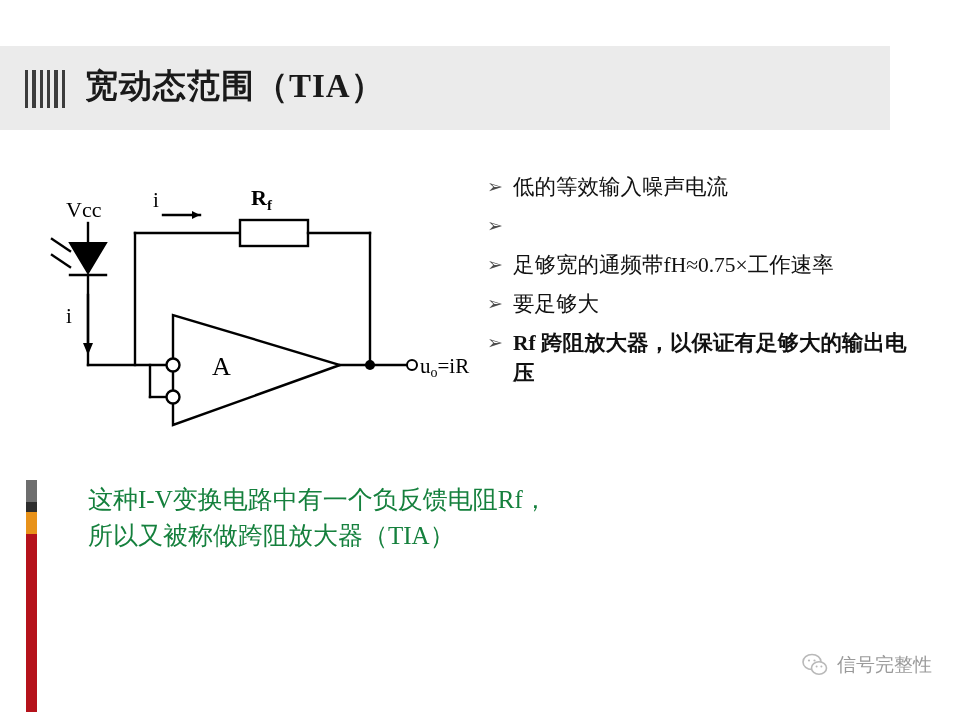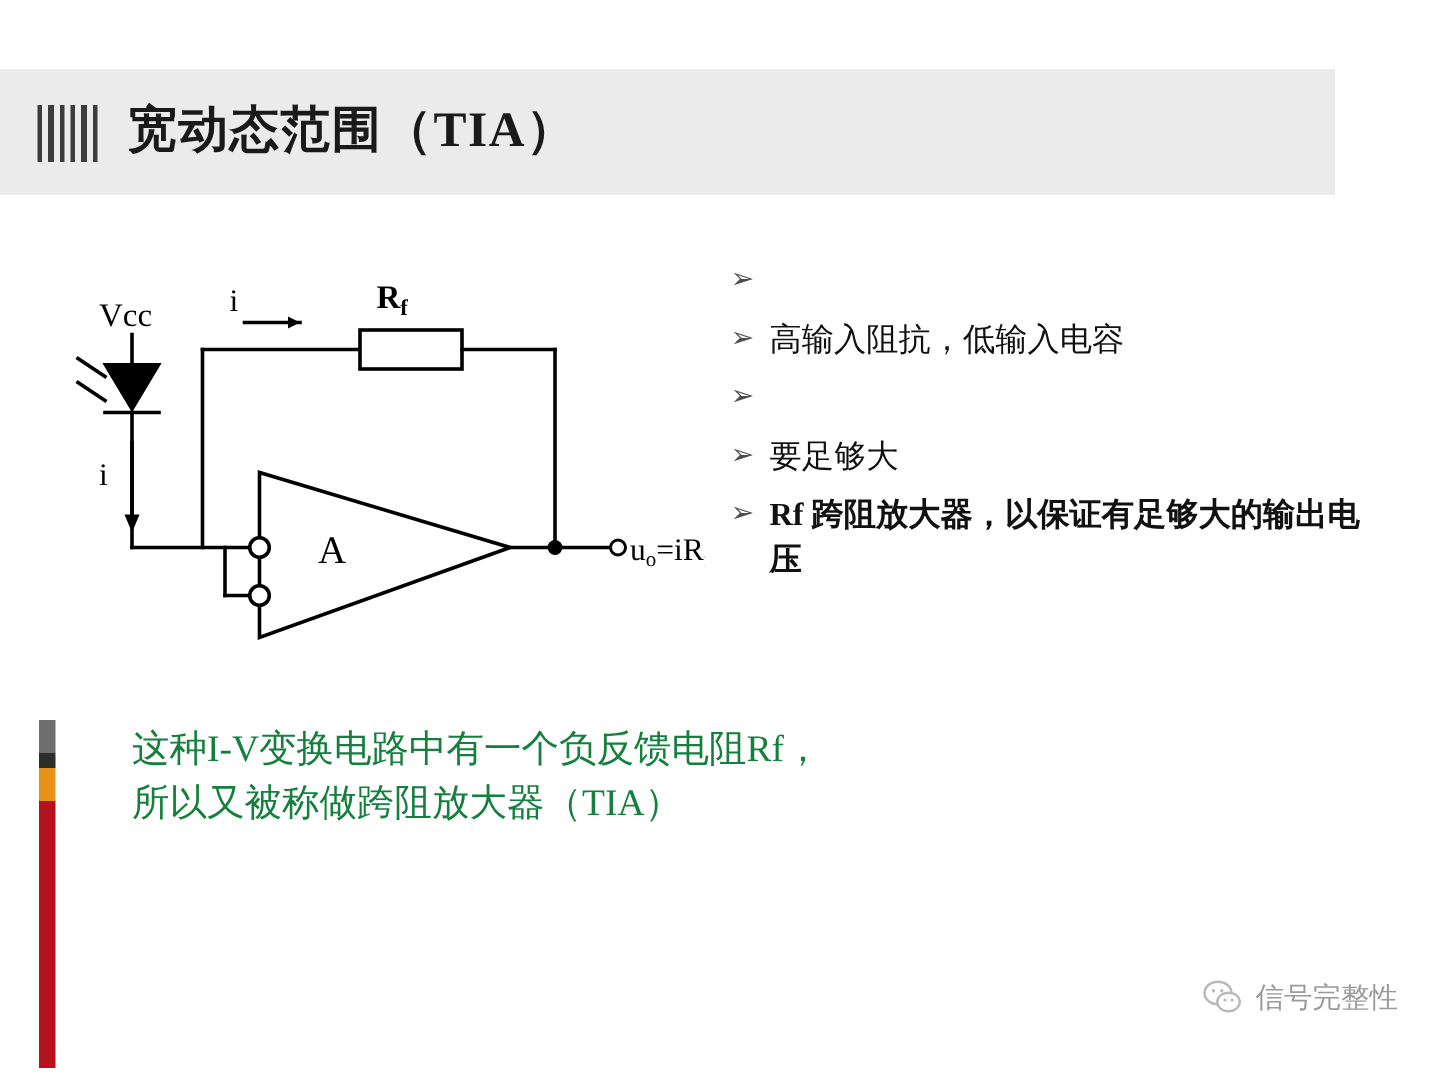--- a/index.html
+++ b/index.html
@@ -204,27 +204,28 @@
     <text x="26" y="148" font-family="Liberation Serif, serif" font-size="21" fill="#000000">i</text>
     <text x="211" y="30" font-family="Liberation Serif, serif" font-size="22" font-weight="bold" fill="#000000">R<tspan font-size="15" dy="5">f</tspan></text>
     <text x="172" y="200" font-family="Liberation Serif, serif" font-size="26" fill="#000000">A</text>
     <text x="380" y="198" font-family="Liberation Serif, serif" font-size="21" fill="#000000">u<tspan font-size="14" dy="4">o</tspan><tspan font-size="21" dy="-4">=iR</tspan><tspan font-size="14" dy="4">f</tspan></text>
   </svg>
 </div>
 
 <div class="bullets">
   <div class="bullet-row">
     <span class="bullet-mark">➢</span>
-  </div>
-  <div class="bullet-row">
-    <span class="bullet-mark">➢</span>
-    <span class="bullet-text">高输入阻抗，低输入电容</span>
-  </div>
-  <div class="bullet-row">
-    <span class="bullet-mark">➢</span>
+    <span class="bullet-text">低的等效输入噪声电流</span>
+  </div>
+  <div class="bullet-row">
+    <span class="bullet-mark">➢</span>
+  </div>
+  <div class="bullet-row">
+    <span class="bullet-mark">➢</span>
+    <span class="bullet-text">足够宽的通频带fH≈0.75×工作速率</span>
   </div>
   <div class="bullet-row">
     <span class="bullet-mark">➢</span>
     <span class="bullet-text">要足够大</span>
   </div>
   <div class="bullet-row">
     <span class="bullet-mark">➢</span>
     <span class="bullet-text" style="font-weight:bold">Rf 跨阻放大器，以保证有足够大的输出电压</span>
   </div>
 </div>

